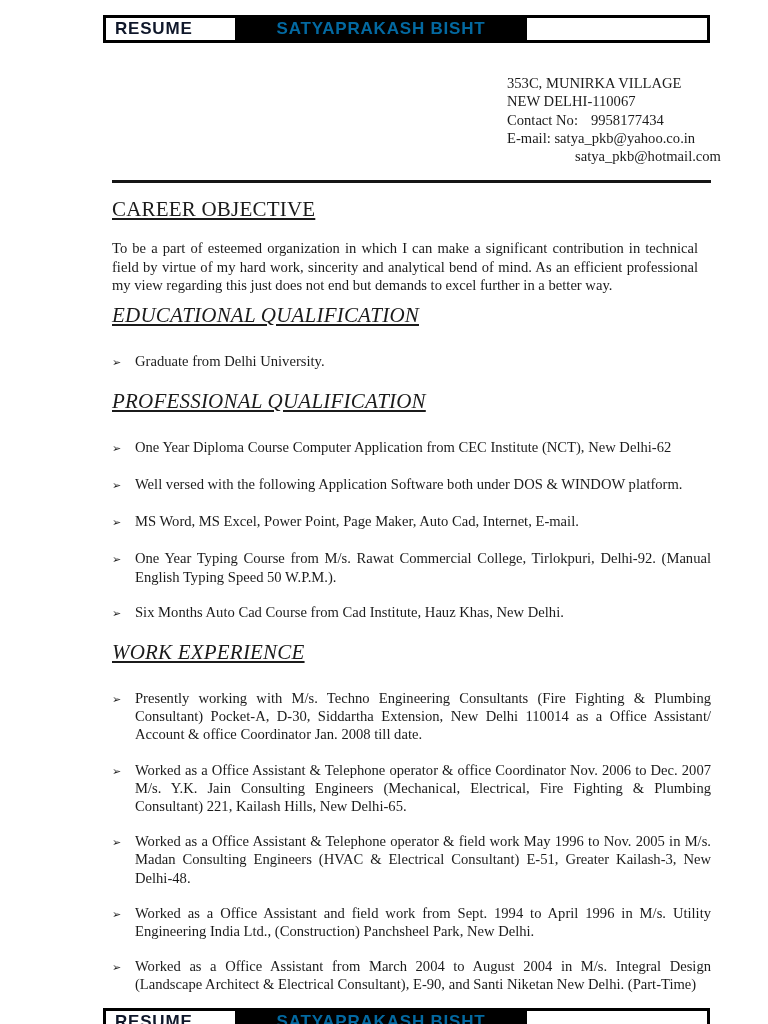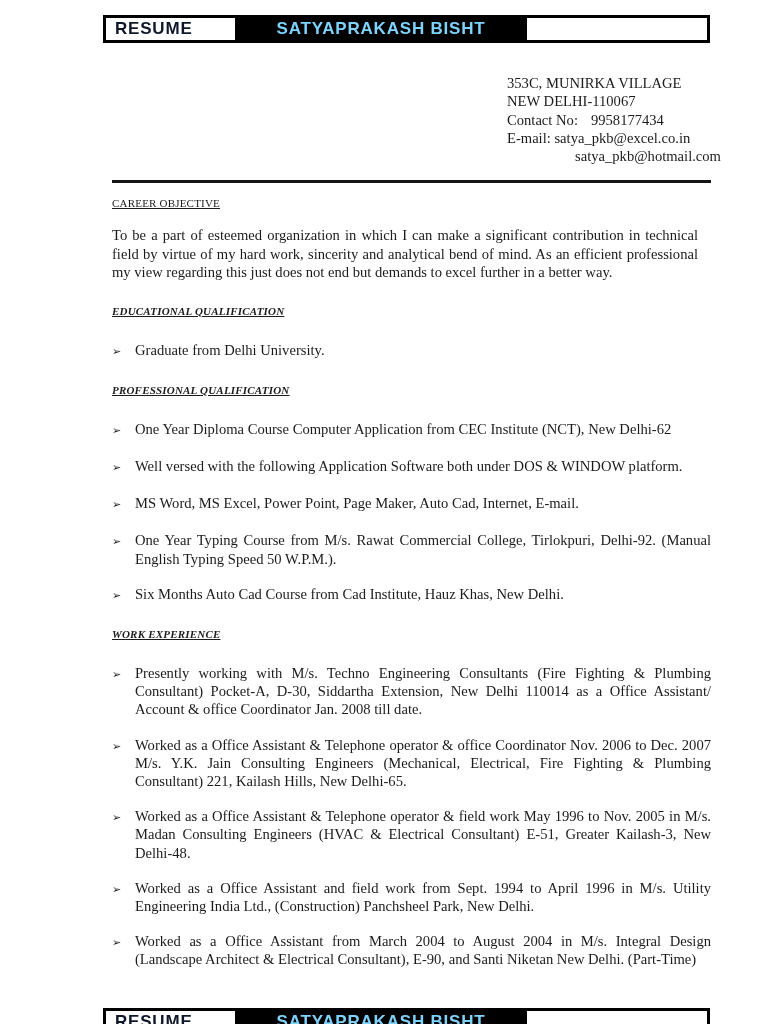--- a/index.html
+++ b/index.html
@@ -24,45 +24,45 @@
   .banner.top { top: 15px; }
   .banner.bottom { top: 1008px; }
   .cell { height: 100%; }
   .cell.resume {
     width: 135px; background: #ffffff; border: 3px solid #000;
     display: flex; align-items: center; padding-left: 9px;
     font-family: "Liberation Sans", sans-serif; font-weight: bold;
     font-size: 17px; letter-spacing: 0.8px; color: #0f172a;
   }
   .cell.name {
-    width: 286px; background: #000000; color: #7dd3fc;
+    width: 286px; background: #000000; color: #0369a1;
     display: flex; align-items: center; justify-content: center;
     font-family: "Liberation Sans", sans-serif; font-weight: bold;
     font-size: 17px; letter-spacing: 0.8px;
     border-top: 3px solid #000; border-bottom: 3px solid #000;
   }
   .cell.empty { flex: 1; background: #ffffff; border: 3px solid #000; }
 
   
   .contact {
     position: absolute; left: 507px; top: 74px;
     font-size: 14.6px; line-height: 18.3px; white-space: nowrap;
   }
   .contact .val-gap { margin-left: 13px; }
   .contact .indent { margin-left: 68px; }
 
   
   .main { position: absolute; left: 112px; top: 180px; width: 599px; }
   .rule { border: none; border-top: 3px solid #151515; margin: 0; }
 
   h2 {
-    font-size: 11px; font-weight: normal; letter-spacing: 0.2px;
+    font-size: 21px; font-weight: normal; letter-spacing: 0.2px;
     text-decoration: underline; margin: 14px 0 0 0;
   }
-  h2.it { font-style: italic; font-weight: bold; margin-top: 23px; }
+  h2.it { font-style: italic; font-weight: normal; margin-top: 8px; }
 
   .para {
     margin: 17px 13px 0 0; text-align: justify;
     font-size: 14.6px; line-height: 18.5px;
   }
 
   ul.blist { list-style: none; margin: 24px 0 0 0; padding: 0; }
   ul.blist li {
     display: flex; margin-bottom: 17px;
     font-size: 14.6px; line-height: 18.2px;
@@ -85,21 +85,21 @@
   </div>
 
   <div class="contact">
     <div>353C, MUNIRKA VILLAGE</div>
     <div>NEW DELHI-110067</div>
     <div>
       <span>Contact No:</span><span class="val-gap">9958177434</span>
     </div>
     <div>
       <span>E-mail:</span>
-      <span>satya_pkb@excel.co.in</span>
+      <span>satya_pkb@yahoo.co.in</span>
     </div>
     <div class="indent">satya_pkb@hotmail.com</div>
   </div>
 
   <div class="main">
     <hr class="rule">
 
     <h2>CAREER OBJECTIVE</h2>
     <p class="para">To be a part of esteemed organization in which I can make a significant contribution in technical field by virtue of my hard work, sincerity and analytical bend of mind. As an efficient professional my view regarding this just does not end but demands to excel further in a better way.</p>
 

